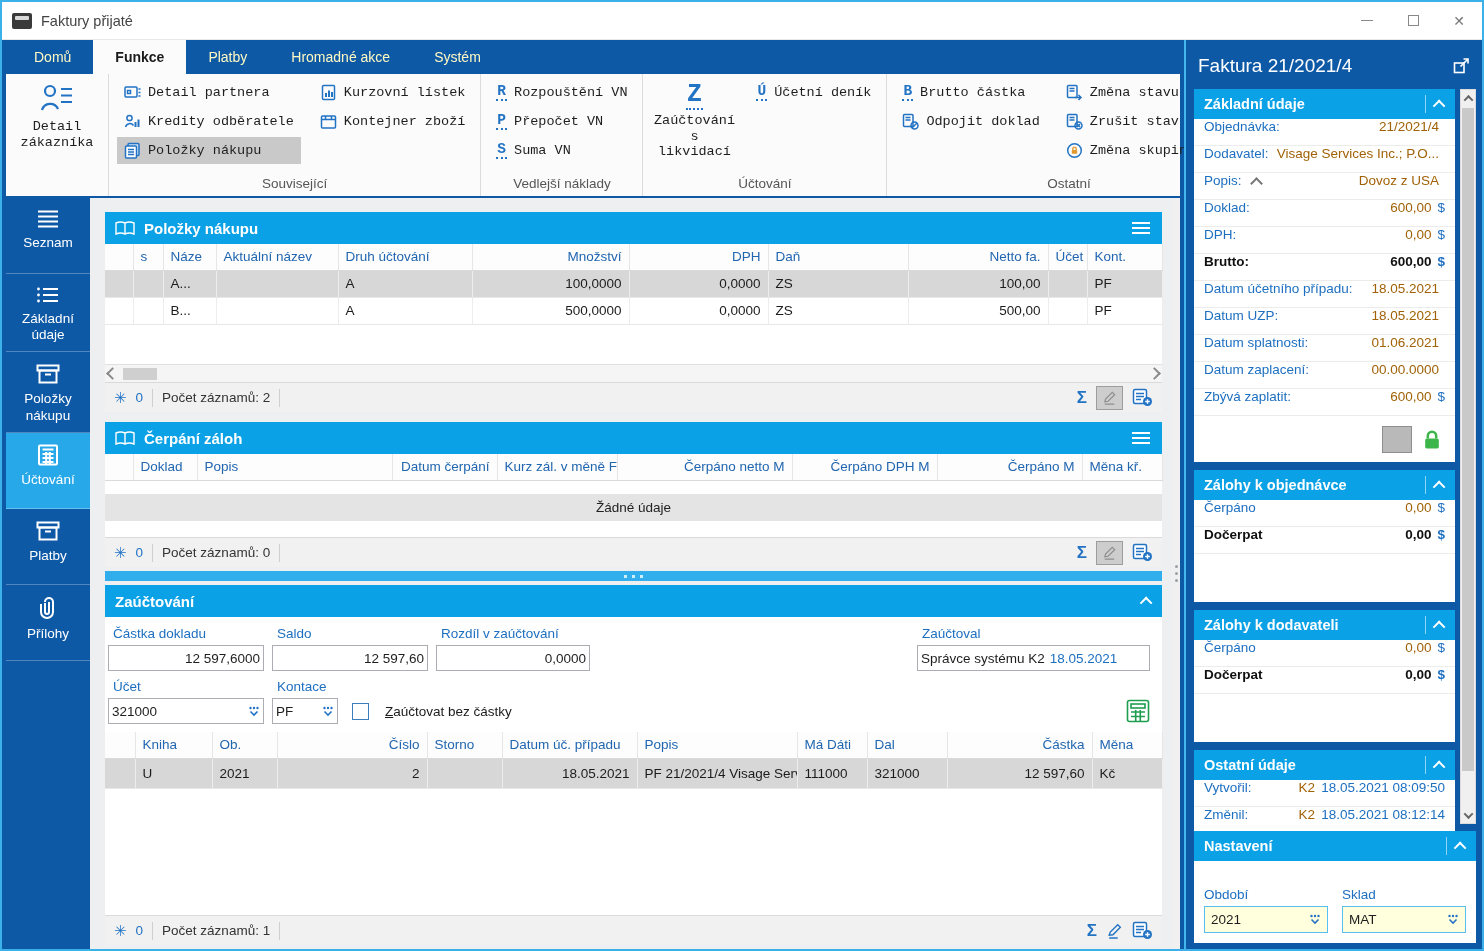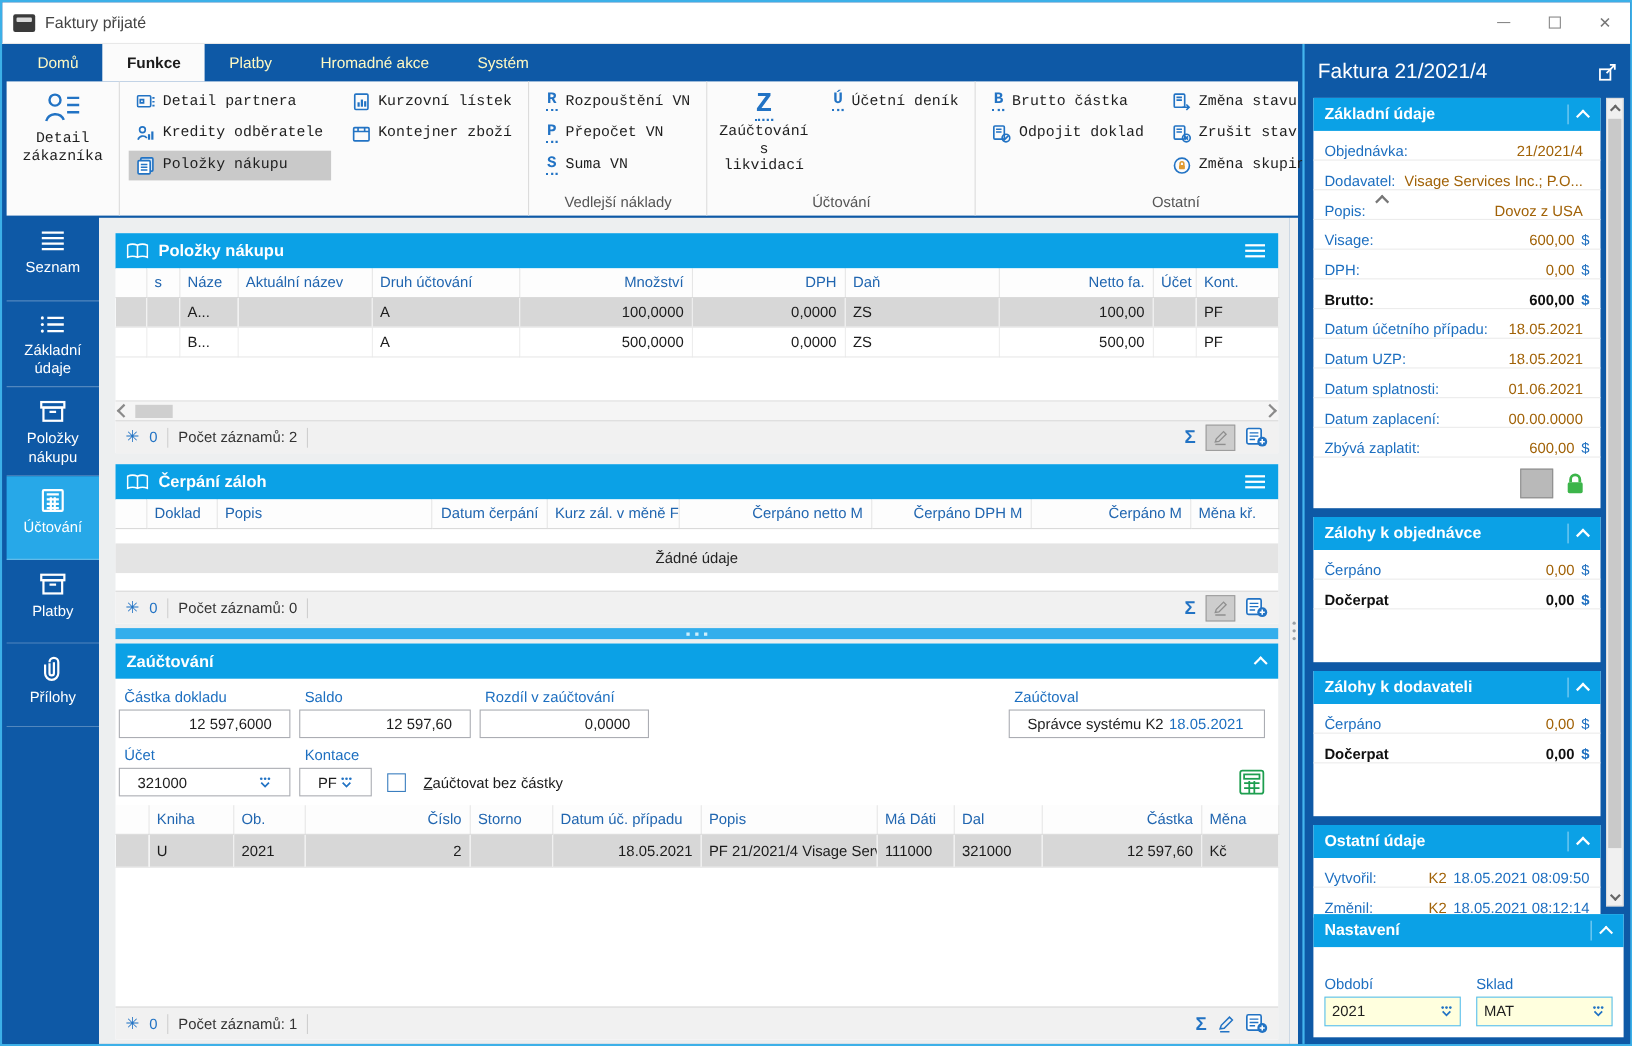--- a/index.html
+++ b/index.html
@@ -81,38 +81,38 @@
   .pbtn-dis { width:27px; height:24px; background:#cdcdcd; border:1px solid #9d9d9d; display:grid; place-items:center; }
 
   .splitter { height:10px; background:#33aeec; margin:4px 0; display:flex; align-items:center; justify-content:center; gap:5px; flex:none; }
   .splitter i { width:3px; height:3px; background:#cdeffc; }
 
   
   .form { padding:9px 12px 8px 3px; display:flex; flex-direction:column; gap:8px; flex:none; }
   .frow { display:flex; align-items:flex-end; gap:8px; }
   .field { display:flex; flex-direction:column; gap:4px; }
   .flabel { color:#1d6fc0; padding-left:5px; }
-  .finput { height:26px; border:1px solid #abadb3; background:#fff; display:flex; align-items:center; padding:0 16px; }
+  .finput { height:26px; border:1px solid #abadb3; background:#fff; display:flex; align-items:center; padding:0 3px; }
   .finput.num { justify-content:flex-end; }
   .combo { justify-content:space-between; }
   .date-blue { color:#1d6fc0; margin-left:5px; }
   .cbx { width:17px; height:17px; border:1px solid #3a7ebf; background:#fff; margin:0 8px 4px 6px; flex:none; }
   .cbx-label { padding-bottom:5px; color:#1b1b1b; }
   .accel { text-decoration:underline; }
   .calc-slot { margin-left:auto; padding-bottom:1px; }
 
   
   .rp { flex:1; background:#0e59a6; border-left:2px solid #44b6ee; display:flex; flex-direction:column; padding:2px 6px 6px 8px; min-width:0; }
   .rp-title { height:47px; display:flex; align-items:center; color:#fff; font-size:19px; padding:0 6px 0 4px; flex:none; }
   .rp-expand { margin-left:auto; }
   .rp-scrollwrap { flex:1; display:flex; gap:5px; min-height:0; }
   .cards { flex:1; display:flex; flex-direction:column; gap:8px; min-width:0; }
   .card { background:#fff; display:flex; flex-direction:column; flex:none; }
   .c-header { height:30px; background:#0ba1e6; color:#fff; font-weight:bold; font-size:14.5px; display:flex; align-items:center; padding:0 10px; flex:none; }
-  .c-row { min-height:27px; display:flex; align-items:flex-end; padding:0 10px; border-bottom:1px solid #ececec; gap:6px; }
+  .c-row { min-height:27px; display:flex; align-items:flex-start; padding:0 10px; border-bottom:1px solid #ececec; gap:6px; }
   .c-label { color:#1d6fc0; white-space:nowrap; }
   .c-val { margin-left:auto; color:#a16207; white-space:nowrap; overflow:hidden; }
   .c-sfx { color:#1d6fc0; }
   .c-row.bold .c-label, .c-row.bold .c-val { font-weight:bold; color:#101010; }
   .c-row.bold .c-sfx { font-weight:bold; }
   .lockrow { height:46px; display:flex; align-items:center; justify-content:flex-end; gap:9px; padding:0 12px; }
   .swatch { width:30px; height:27px; background:#b9b9b9; border:1px solid #8e8e8e; }
 
   .vscroll { width:16px; flex:none; background:#f0f0f0; border:1px solid #dcdcdc; display:flex; flex-direction:column; }
   .vs-btn { height:16px; display:grid; place-items:center; flex:none; }
@@ -242,20 +242,21 @@
                       <g stroke="#2273c4" stroke-width="1.5" fill="none">
                         <rect x="1.5" y="3" width="14" height="12" rx="1"></rect>
                         <path d="M1.5 6.5 h14 M5.5 3 v3.5 M11.5 3 v3.5"></path>
                       </g>
                     </svg>
                   </span>
                 <span>Kontejner zboží</span>
               </div>
             </div>
           </div>
+          <div class="g-label">Související</div>
         </div>
 
         <div class="rgroup">
           <div class="g-body">
             <div class="g-col">
               <div class="rbtn">
                 <span class="letter">R</span>
                 <span>Rozpouštění VN</span>
               </div>
               <div class="rbtn">
@@ -791,21 +792,21 @@
                 <span class="c-label">Dodavatel:</span>
                 <span class="c-val">Visage Services Inc.; P.O...</span>
                 <span class="c-sfx"></span>
               </div>
             <div class="c-row">
                 <span class="c-label">Popis:</span>
                 <span class="c-val">Dovoz z USA</span>
                 <span class="c-sfx"></span>
               </div>
             <div class="c-row">
-                <span class="c-label">Visage:</span>
+                <span class="c-label">Doklad:</span>
                 <span class="c-val">600,00</span>
                 <span class="c-sfx">$</span>
               </div>
             <div class="c-row">
                 <span class="c-label">DPH:</span>
                 <span class="c-val">0,00</span>
                 <span class="c-sfx">$</span>
               </div>
             <div class="c-row bold">
                 <span class="c-label">Brutto:</span>

